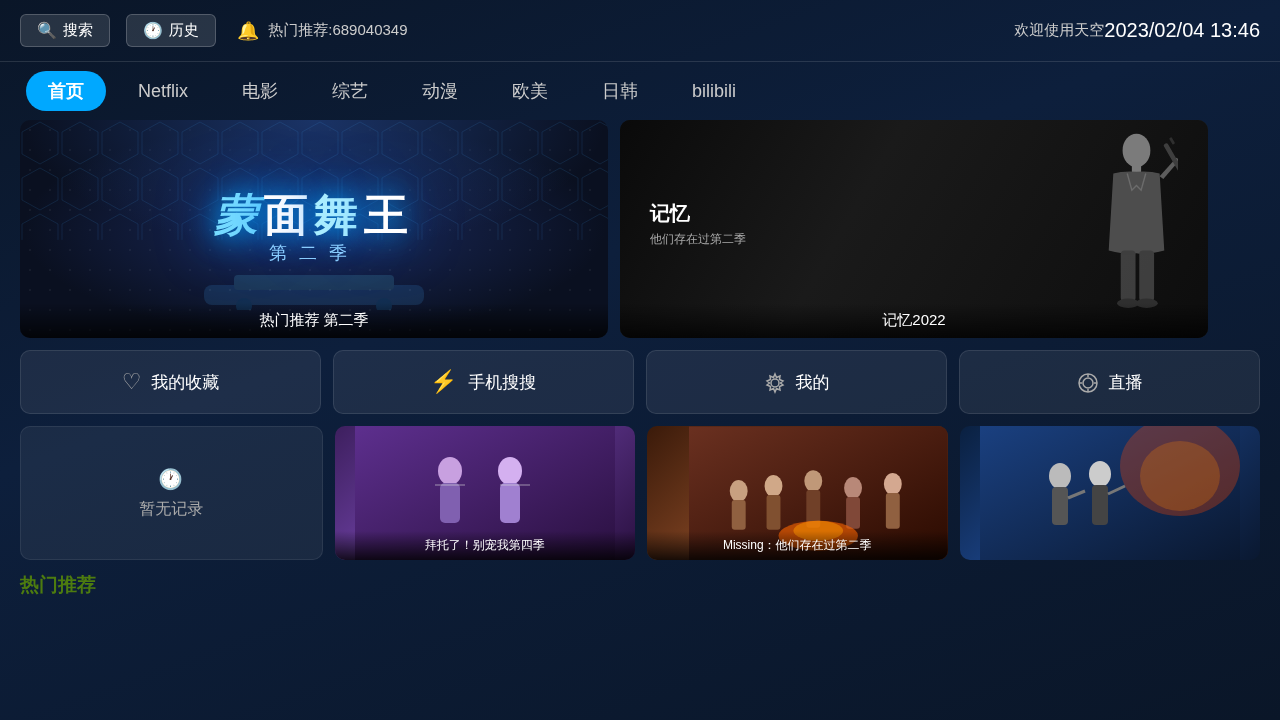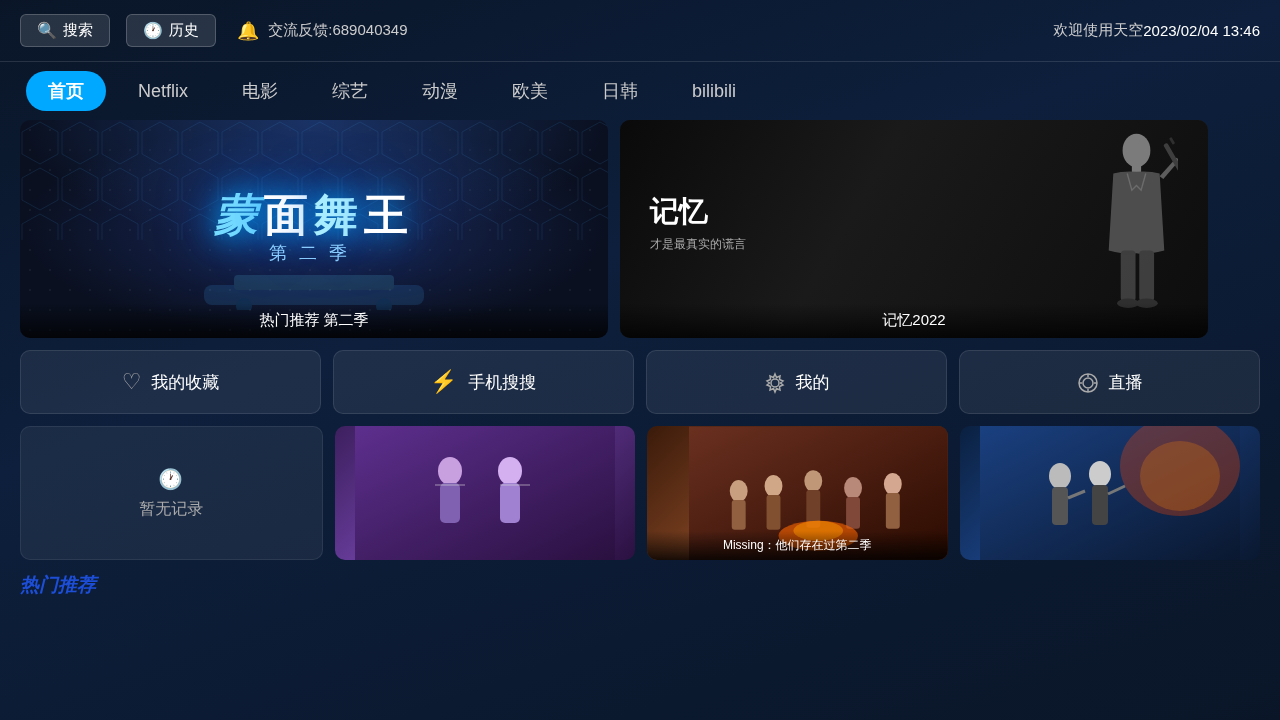--- a/index.html
+++ b/index.html
@@ -43,21 +43,21 @@
       color: #ccc;
     }
     .feedback .icon { font-size: 18px; color: #aaa; }
     .top-right {
       margin-left: auto;
       display: flex;
       align-items: center;
       font-size: 15px;
       color: #ccc;
     }
-    .datetime { color: #fff; font-size: 15px; }
+    .datetime { color: #fff; font-size: 20px; }
 
     
     .nav {
       display: flex;
       align-items: center;
       padding: 0 26px;
       height: 58px;
       gap: 10px;
     }
     .nav-item {
@@ -127,21 +127,21 @@
       justify-content: flex-end;
     }
     .memory-text-overlay {
       position: absolute;
       left: 30px;
       top: 50%;
       transform: translateY(-60%);
       text-align: left;
     }
     .memory-title-cn {
-      font-size: 29px;
+      font-size: 20px;
       color: #fff;
       font-weight: bold;
       margin-bottom: 4px;
       font-family: Liberation Mono, monospace;
     }
     .memory-subtitle {
       font-size: 12px;
       color: #aaa;
     }
 
@@ -222,41 +222,40 @@
       bottom: 0; left: 0; right: 0;
       background: linear-gradient(transparent, rgba(0,0,0,0.8));
       padding: 6px 8px;
       font-size: 12px;
       text-align: center;
     }
 
     
     .section-title {
       font-size: 19px;
-      color: #1d4ed8;
+      color: #4d7c0f;
       margin: 8px 0 0 0;
       font-weight: bold;
-      font-style: italic;
     }
   </style>
 </head>
 <body>
 
 <div class="top-bar">
   <div class="top-btn">
     <span class="icon">🔍</span>
     <span>搜索</span>
   </div>
   <div class="top-btn">
     <span class="icon">🕐</span>
     <span>历史</span>
   </div>
   <div class="feedback">
     <span class="icon">🔔</span>
-    <span>交流反馈:689040349</span>
+    <span>热门推荐:689040349</span>
   </div>
   <div class="top-right">
     <span>欢迎使用天空</span>
     <span class="datetime">2023/02/04 13:46</span>
   </div>
 </div>
 
 <nav class="nav">
   <div class="nav-item active">首页</div>
   <div class="nav-item">Netflix</div>
@@ -304,21 +303,21 @@
       </div>
     </div>
 
     <div class="hero-card medium">
       <div class="memory-content">
 
         <div style="position:absolute;top:0;left:0;right:0;bottom:0;background:linear-gradient(120deg,#0a0a0a 0%,#1a1a1a 40%,#0d0d0d 100%);"></div>
 
         <div class="memory-text-overlay">
           <div class="memory-title-cn">记忆</div>
-          <div class="memory-subtitle">才是最真实的谎言</div>
+          <div class="memory-subtitle">他们存在过第二季</div>
         </div>
 
         <svg style="position:absolute;right:30px;top:10px;height:85%;opacity:0.9;" viewBox="0 0 120 200">
 
           <ellipse cx="75" cy="22" rx="15" ry="18" fill="#888"></ellipse>
 
           <rect x="70" y="37" width="10" height="10" fill="#888"></rect>
 
           <path d="M50 47 Q60 44 75 45 Q90 44 100 47 L105 130 Q85 135 75 133 Q65 135 45 130 Z" fill="#555"></path>
 
@@ -396,20 +395,23 @@
           </defs>
 
           <ellipse cx="95" cy="45" rx="12" ry="14" fill="#c8a0e0"></ellipse>
           <rect x="85" y="57" width="20" height="40" rx="5" fill="#8060b0"></rect>
           <ellipse cx="155" cy="45" rx="12" ry="14" fill="#d4b0f0"></ellipse>
           <rect x="145" y="57" width="20" height="40" rx="5" fill="#a080d0"></rect>
 
           <rect x="80" y="58" width="30" height="2" fill="#ddd" opacity="0.3"></rect>
           <rect x="145" y="58" width="30" height="2" fill="#ddd" opacity="0.3"></rect>
         </svg>
+        <div class="thumb-label">
+          <span>拜托了！别宠我第四季</span>
+        </div>
       </div>
     </div>
 
     <div class="recent-card">
       <div class="thumb thumb-2">
         <svg width="260" height="134" viewBox="0 0 260 134">
           <rect width="260" height="134" fill="#3a1a0a"></rect>
           <defs>
             <linearGradient id="grad2" x1="0" y1="0" x2="1" y2="1">
               <stop offset="0%" stop-color="#6a3020"></stop>

